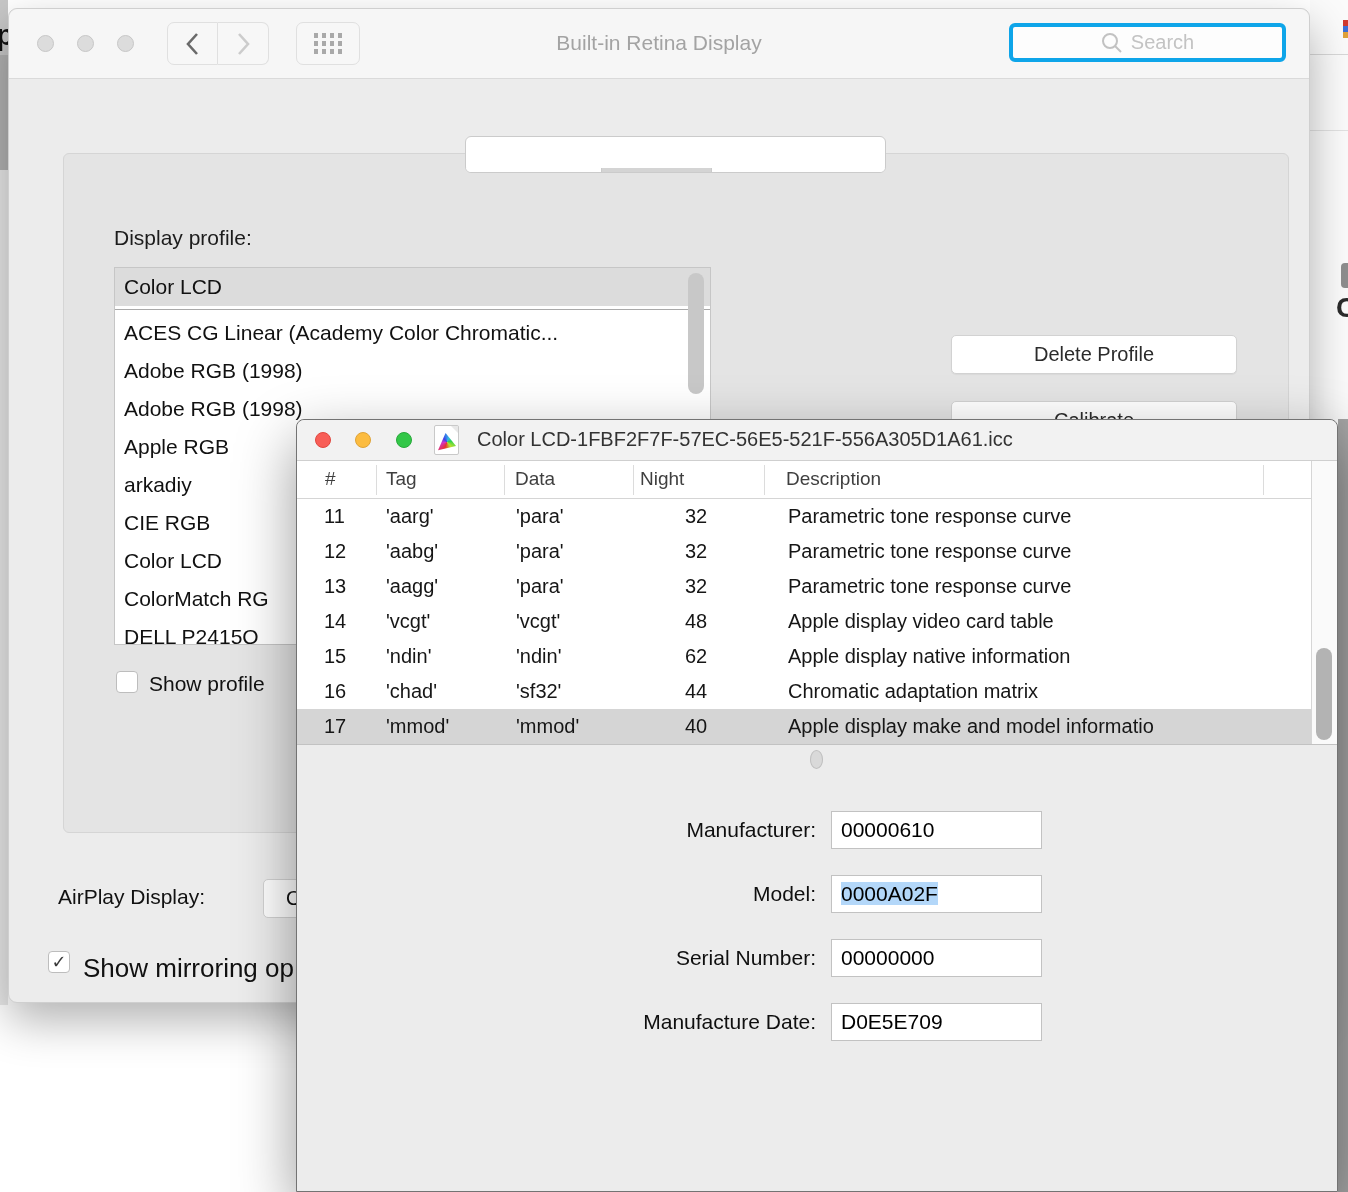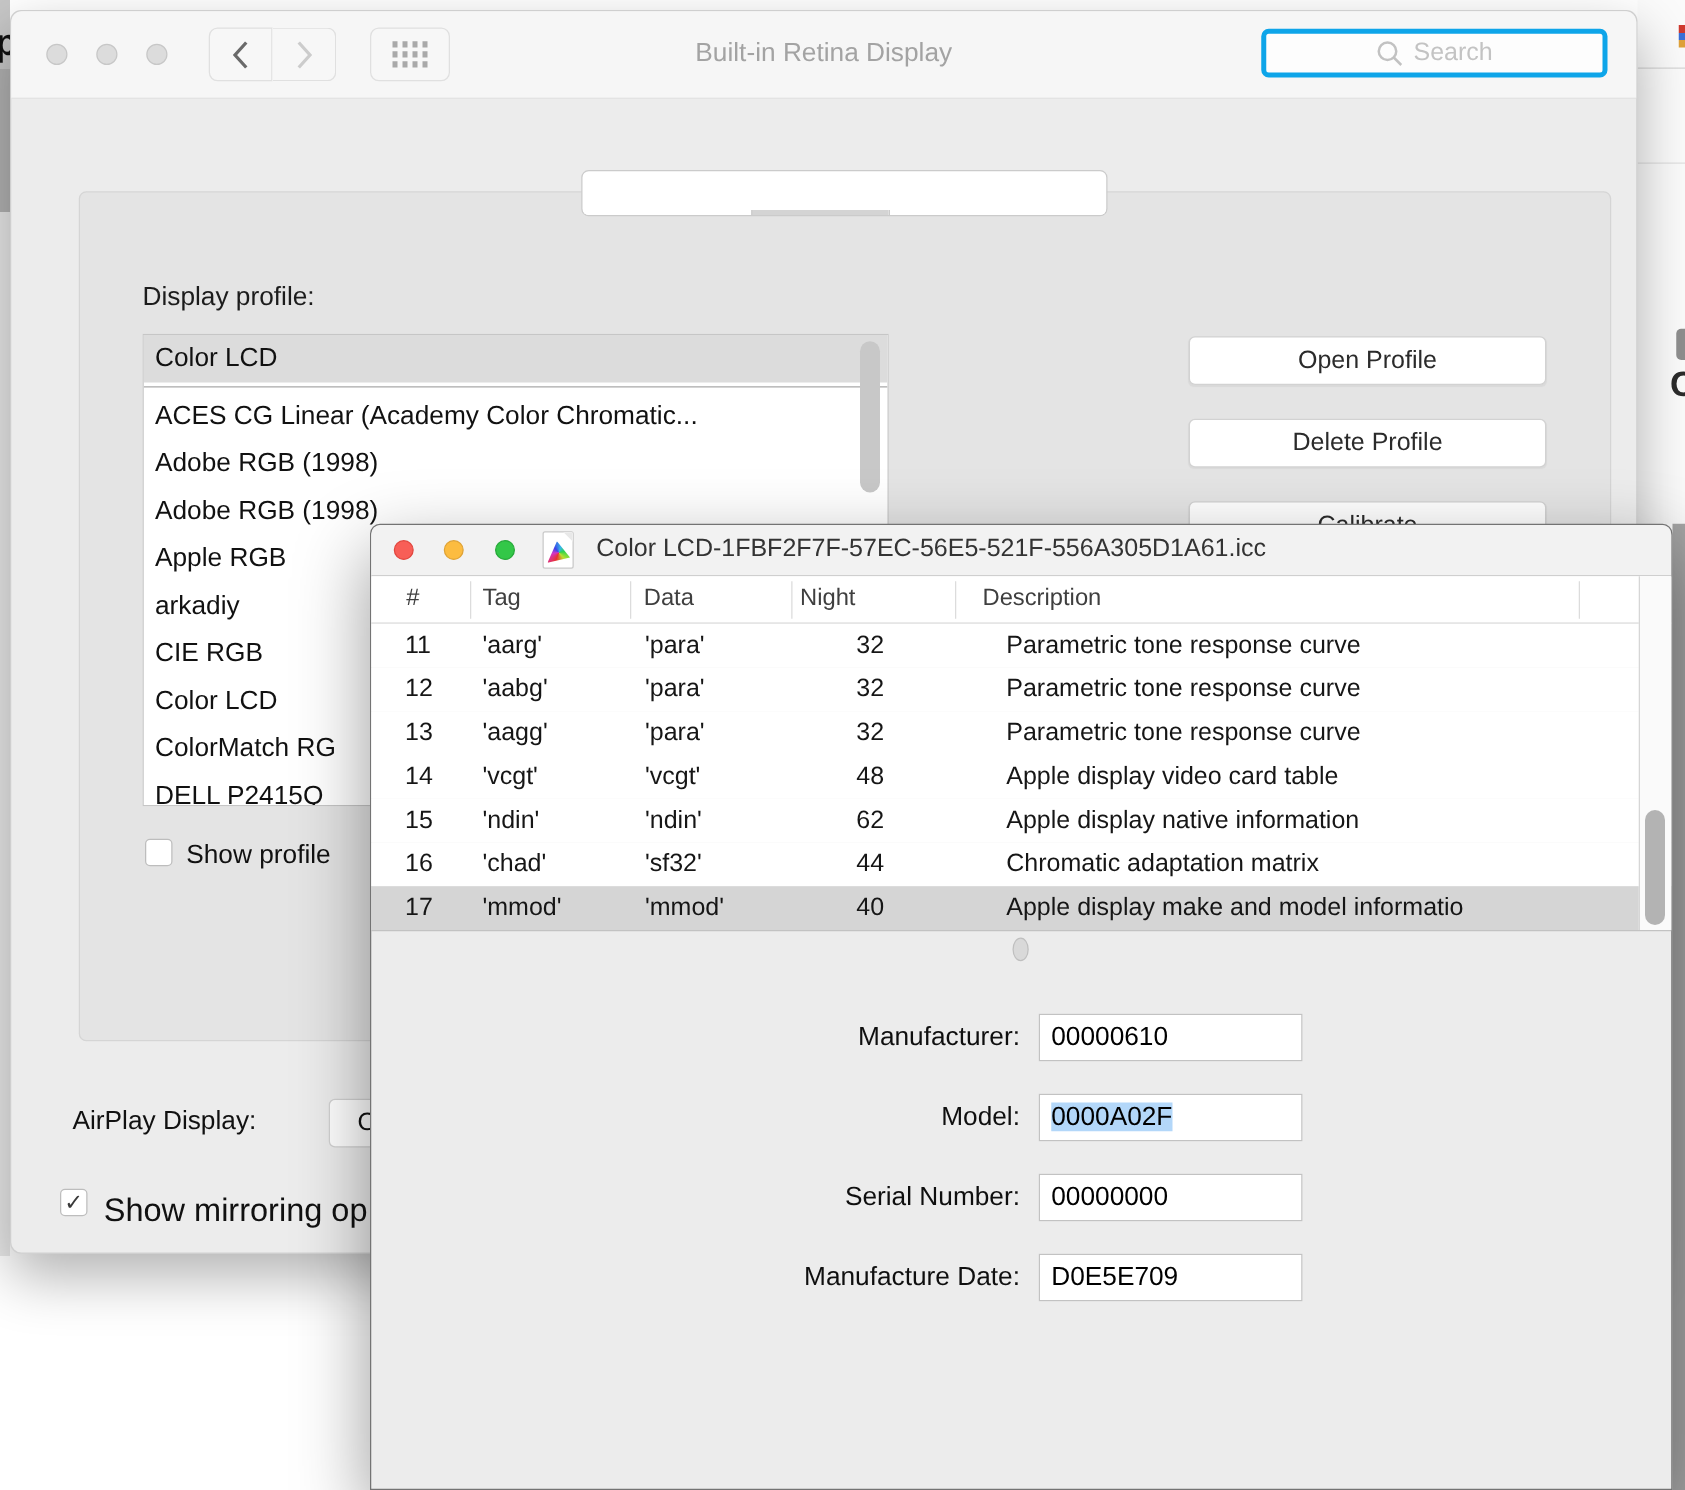--- a/index.html
+++ b/index.html
@@ -95,21 +95,21 @@
   #cs-title { left:180px; top:8px; font-size:20px; color:#333; white-space:nowrap; }
 
   #cs-header { left:0; top:41px; width:1040px; height:38px; background:#fff; border-bottom:1px solid #d5d5d5;
     font-size:19px; color:#3f3f3f; }
   #cs-header span { position:absolute; top:7px; }
   .hdiv { position:absolute; top:4px; height:30px; width:1px; background:#dcdcdc; }
   #cs-rows { left:0; top:79px; width:1040px; }
   .crow { position:relative; height:35px; line-height:35px; font-size:20px; color:#161616; background:#fff; }
   .crow.sel { background:#d5d5d5; }
   .crow span { position:absolute; top:0; white-space:nowrap; }
-  .c-num { left:27px; } .c-tag { left:89px; } .c-data { left:219px; } .c-size { left:388px; } .c-desc { left:491px;margin-left:17px; }
+  .c-num { left:27px; } .c-tag { left:89px; } .c-data { left:219px; } .c-size { left:388px; } .c-desc { left:491px; }
   #cs-scrolltrack { left:1014px; top:41px; width:26px; height:283px; background:#fafafa; border-left:1px solid #d6d6d6; }
   #cs-thumb { left:1019px; top:228px; width:16px; height:92px; background:#b3b3b3; border-radius:8px; }
   #cs-divider { left:0; top:324px; width:1040px; height:1px; background:#c2c2c2; }
   #cs-handle { left:513px; top:330px; width:13px; height:19px; background:#d9d9d9;
     border:1px solid #bfbfbf; border-radius:50%; }
 
   .formrow { position:absolute; left:0; width:1040px; height:38px; }
   .formrow .flabel { position:absolute; left:180px; top:7px; width:339px; text-align:right; font-size:21px; color:#0f0f0f; }
   .formrow .ffield { position:absolute; left:534px; top:0; width:211px; height:38px; background:#fff;
     border:1px solid #c2c2c2; font-size:21px; color:#000; line-height:36px; padding-left:9px; }
@@ -198,21 +198,20 @@
     <div class="prow">CIE RGB</div>
     <div class="prow">Color LCD</div>
     <div class="prow">ColorMatch RG</div>
     <div class="prow">DELL P2415Q</div>
     <div class="abs" id="plist-thumb"></div>
   </div>
 
   <div class="abs checkbox" id="chk-profiles"></div>
   <div class="abs" id="chk-profiles-label">Show profile</div>
 
-  <div class="abs spbtn" id="btn-open">Open Profile</div>
   <div class="abs spbtn" id="btn-delete">Delete Profile</div>
   <div class="abs spbtn" id="btn-calibrate">Calibrate</div>
 
   <div class="abs" id="airplay-label">AirPlay Display:</div>
   <div class="abs" id="airplay-popup">O</div>
 
   <div class="abs checkbox" id="chk-mirror">
     <span>✓</span>
   </div>
   <div class="abs" id="chk-mirror-label">Show mirroring op</div>

